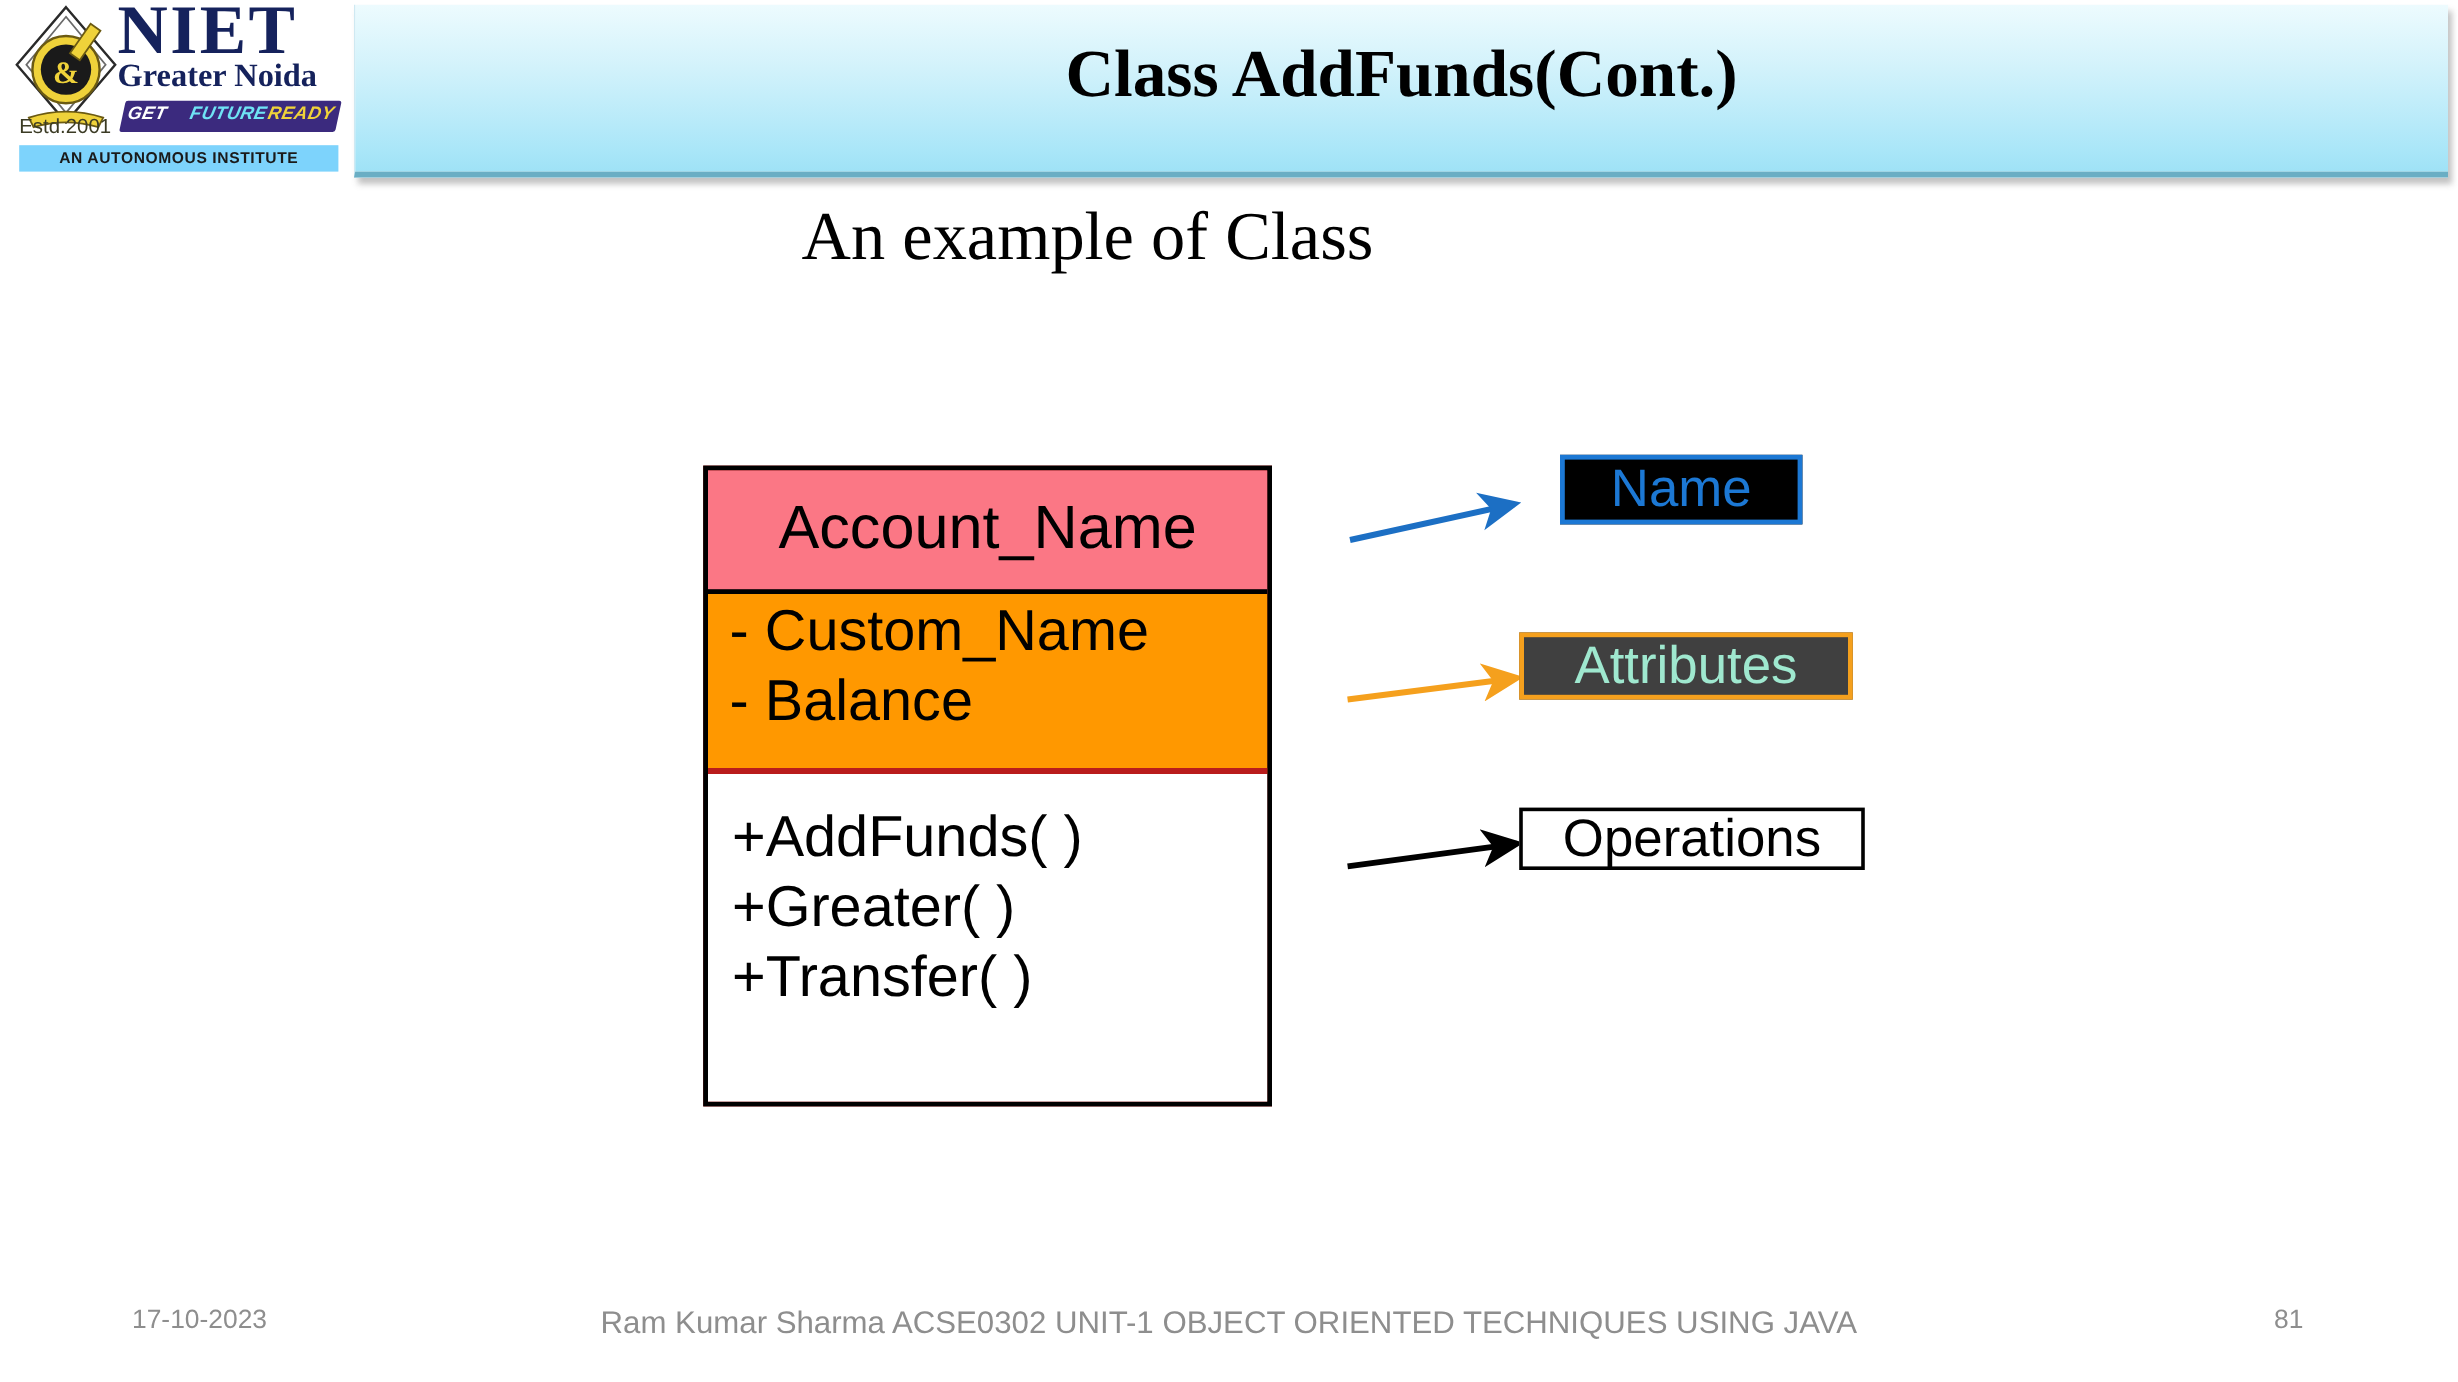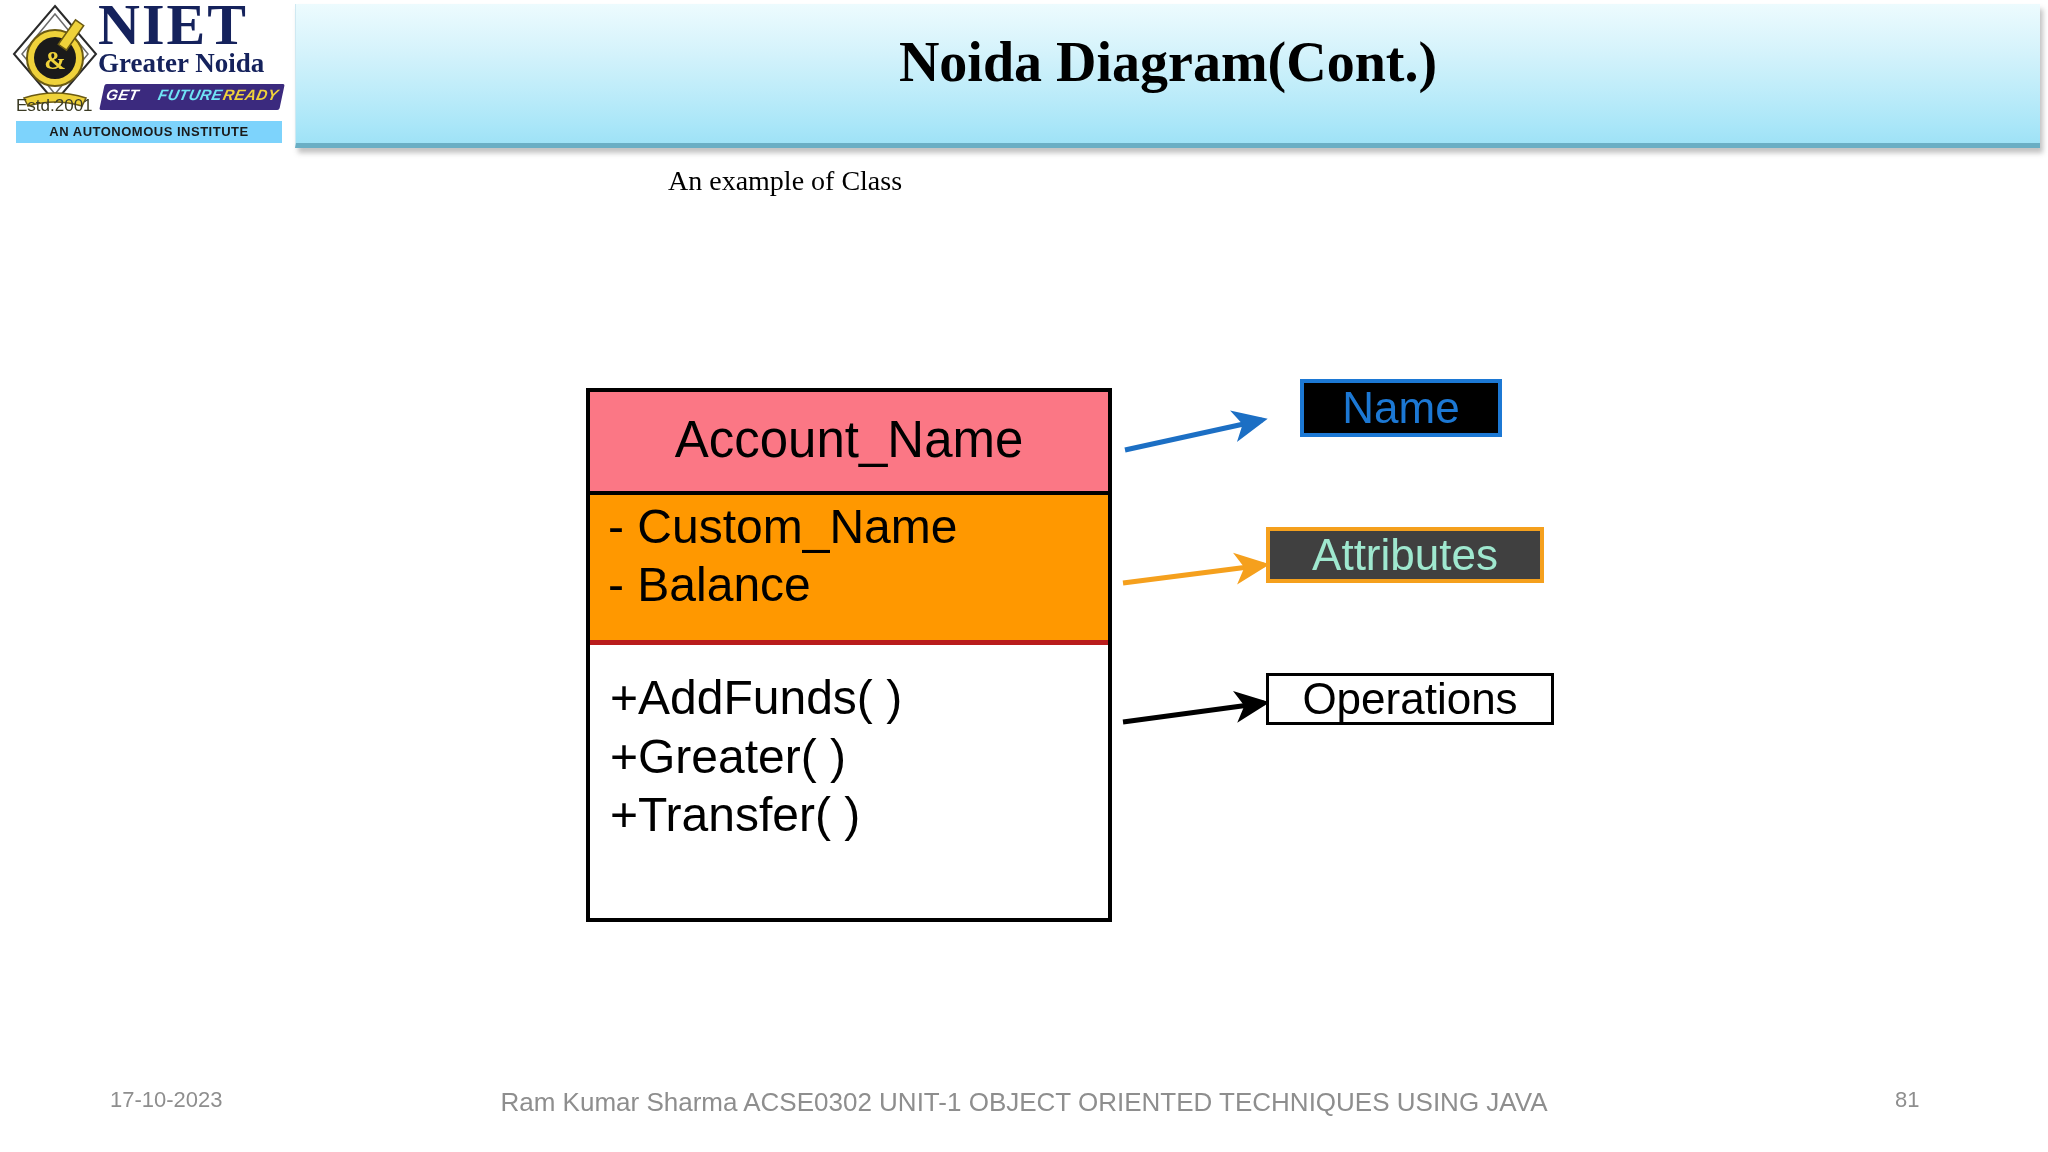--- a/index.html
+++ b/index.html
@@ -123,31 +123,31 @@
     font-size: 56px;
     color: #000000;
   }
 
   
   #subtitle {
     position: absolute;
     left: 668px;
     top: 165px;
     font-family: "Liberation Serif", serif;
-    font-size: 28px;
+    font-size: 57px;
     color: #000000;
     white-space: nowrap;
   }
 
   
   #class-box {
     position: absolute;
     left: 586px;
     top: 388px;
-    width: 526px;
+    width: 474px;
     height: 534px;
     border: 4px solid #000000;
     box-sizing: border-box;
     background: #b91c1c;
   }
   #class-name-row {
     height: 103px;
     background: #fb7785;
     border-bottom: 4px solid #000000;
     box-sizing: border-box;
@@ -281,21 +281,21 @@
     <span class="seg-a">GET</span>
     <span class="seg-b">FUTURE</span>
     <span class="seg-c">READY</span>
   </div>
 
   <div id="logo-estd">Estd.2001</div>
   <div id="logo-autonomous">AN AUTONOMOUS INSTITUTE</div>
 </div>
 
 <div id="title-banner">
-  <div id="title-text">Noida Diagram(Cont.)</div>
+  <div id="title-text">Class AddFunds(Cont.)</div>
 </div>
 
 <div id="subtitle">An example of Class</div>
 
 <div id="class-box">
 
   <div id="class-name-row">
     <span class="cell-text">Account_Name</span>
   </div>
 

